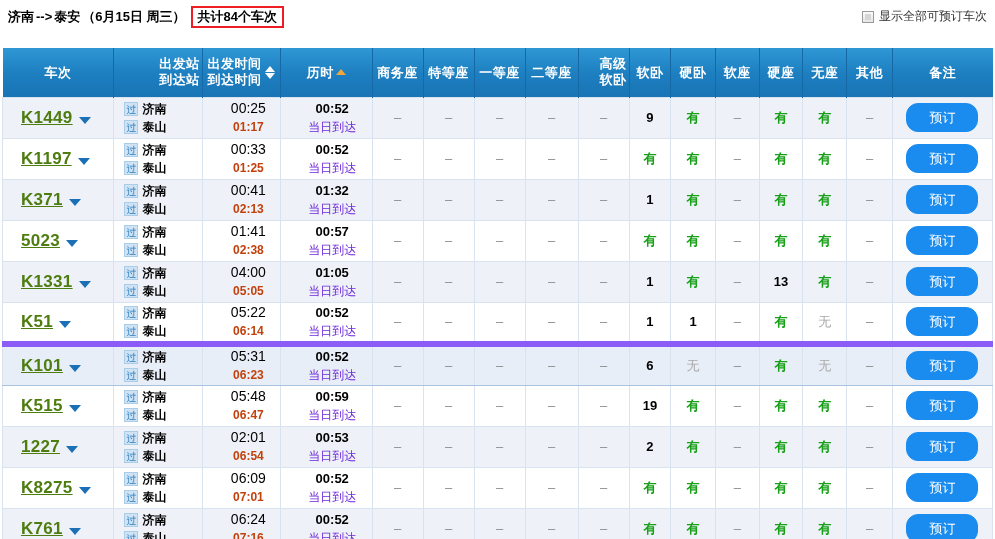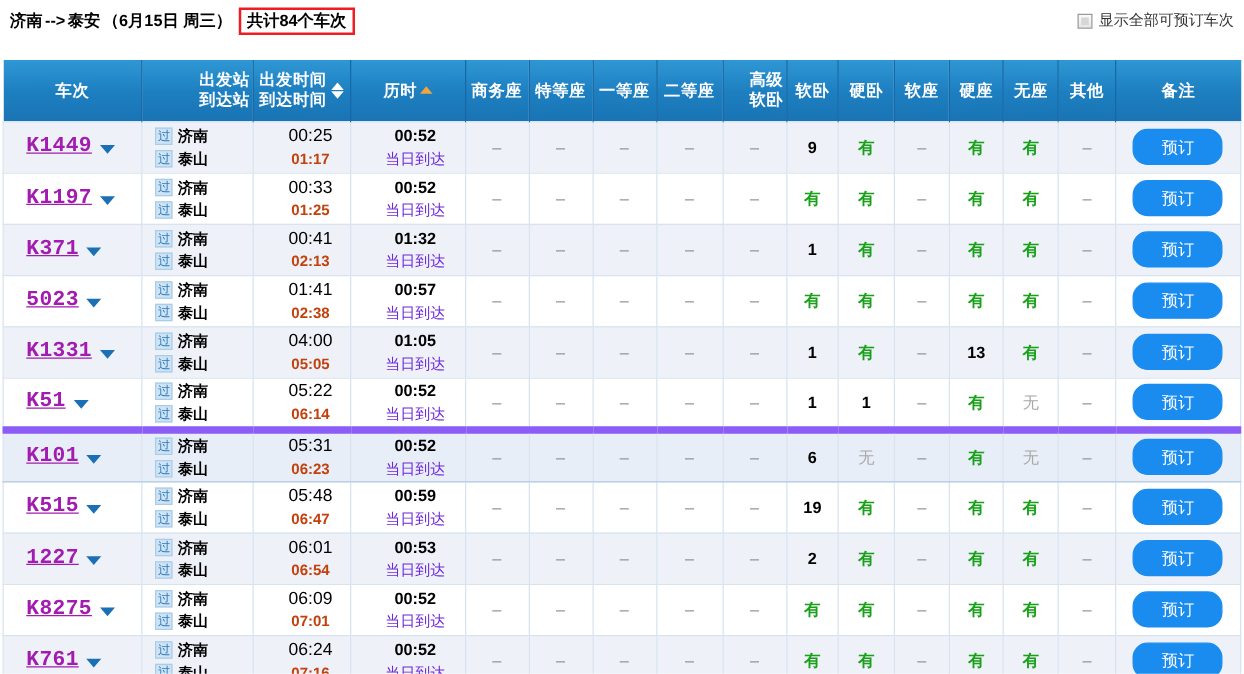--- a/index.html
+++ b/index.html
@@ -104,24 +104,24 @@
     color: #333;
     background: #ffffff;
   }
   tr.alt td { background: #eef2f8; }
   tr.hover td { background: #e8eef7; border-top:6px solid #8b5cf6; border-bottom:1px solid #a9c3de; }
 
   
   .code-cell { text-align: left; padding-left: 18px; }
   .code-wrap { display:flex; align-items:flex-end; gap:6px; }
   .code {
-    font-family: Liberation Mono, monospace;
+    font-family: Liberation Sans, sans-serif;
     font-size: 17px;
     font-weight: bold;
-    color: #a21caf;
+    color: #4d7c0f;
     text-decoration: underline;
     letter-spacing: .3px;
     cursor: pointer;
   }
   .caret {
     width:0;height:0;
     border-left:6px solid transparent;border-right:6px solid transparent;
     border-top:7px solid #1b6fb5;
     margin-bottom: 4px;
     cursor: pointer;
@@ -592,21 +592,21 @@
           <span class="stn-line">
             <span class="badge">过</span>
             <span class="stn-name">济南</span>
           </span>
           <span class="stn-line">
             <span class="badge">过</span>
             <span class="stn-name">泰山</span>
           </span>
         </td>
         <td class="time-cell">
-          <div class="t-dep">06:01</div>
+          <div class="t-dep">02:01</div>
           <div class="t-arr">06:54</div>
         </td>
         <td class="dur-cell">
           <div class="d-len">00:53</div>
           <div class="d-day">当日到达</div>
         </td>
         <td><span class="dash">–</span></td>
         <td><span class="dash">–</span></td>
         <td><span class="dash">–</span></td>
         <td><span class="dash">–</span></td>

